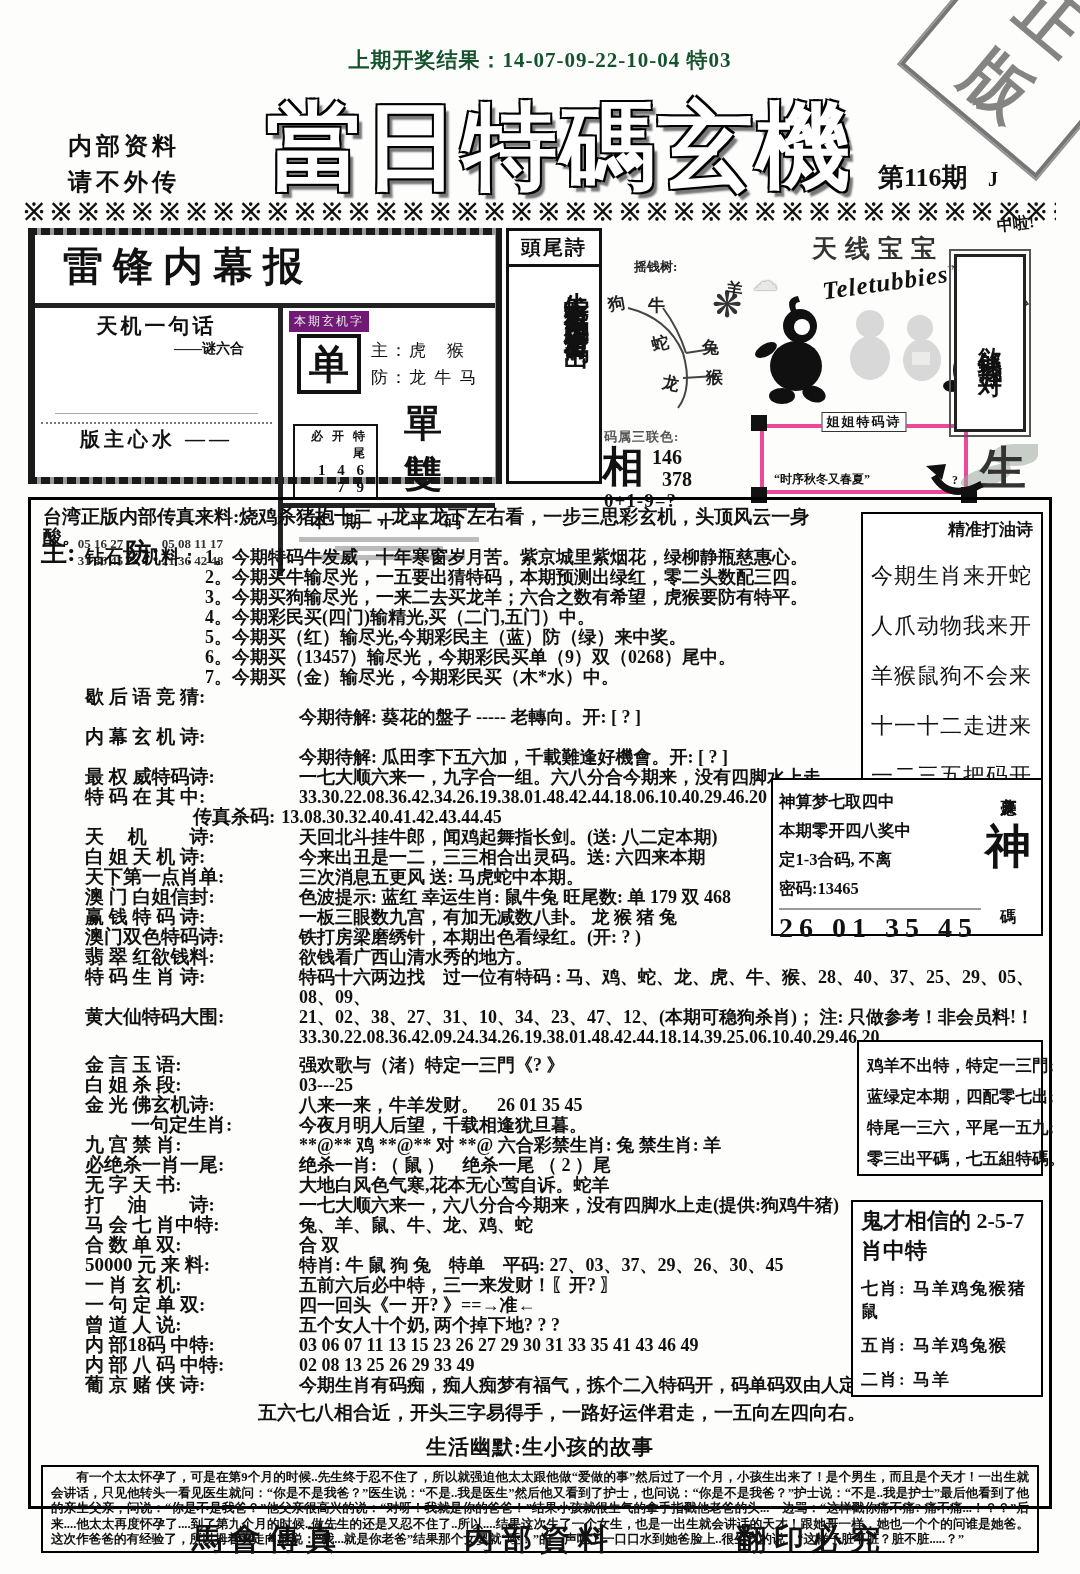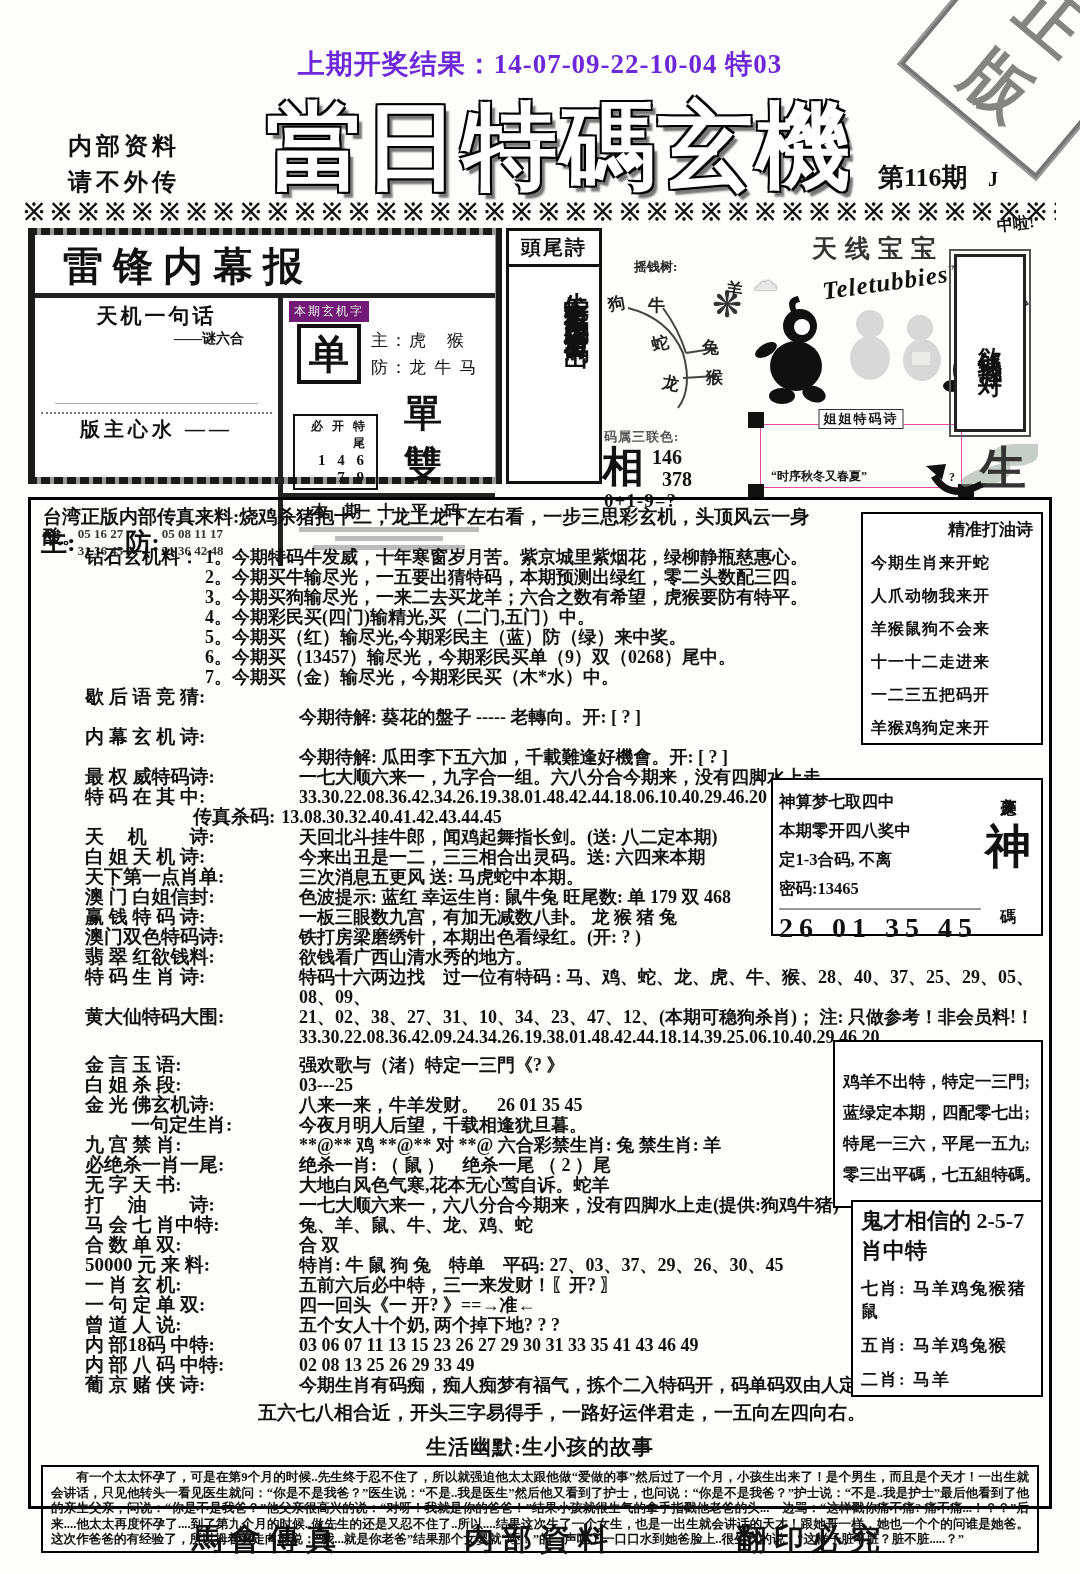--- a/index.html
+++ b/index.html
@@ -1,37 +1,37 @@
 <!DOCTYPE html>
 <html lang="zh"><head>
 <meta charset="utf-8">
 <style>
   html,body{margin:0;padding:0;background:#888;}
   .page{position:relative;width:1080px;height:1574px;background:#fdfdfc;margin:0 auto;
         font-family:"Liberation Serif","DejaVu Serif",serif;color:#111;overflow:hidden;}
   
   .result-line{position:absolute;top:46px;left:0;width:100%;text-align:center;
-               color:#6d28d9;font-size:27px;font-weight:700;letter-spacing:1px;}
+               color:#14532d;font-size:21px;font-weight:700;letter-spacing:1px;}
   .confidential{position:absolute;top:128px;left:68px;font-size:24px;font-weight:700;line-height:1.5;letter-spacing:4px;}
   .main-title{position:absolute;top:84px;left:240px;width:640px;text-align:center;
               font-size:95px;font-weight:900;letter-spacing:3px;color:#fff;white-space:nowrap;
               text-shadow:-2px -2px 0 #000,2px -2px 0 #000,-2px 2px 0 #000,2px 2px 0 #000,5px 6px 2px #777;}
   .issue{position:absolute;top:160px;left:878px;font-size:26px;font-weight:700;}
   .issue small{font-size:20px;font-weight:700;margin-left:14px;}
   .stamp{position:absolute;top:-36px;right:-34px;width:170px;height:170px;border:4px solid #555;outline:2px solid #777;
          transform:rotate(40deg);display:flex;flex-direction:column;align-items:center;justify-content:space-around;
          opacity:.8;background:rgba(255,255,255,.2);}
   .stamp span{font-size:66px;font-weight:900;color:#666;line-height:1;}
   .divider{position:absolute;top:194px;left:24px;width:1032px;overflow:hidden;white-space:nowrap;
            font-size:24px;font-weight:700;letter-spacing:7px;}
   
   .topsec{position:absolute;top:228px;left:28px;width:1024px;height:268px;display:flex;}
   .leifeng{width:474px;height:256px;background:repeating-linear-gradient(90deg,#1a1a1a 0 9px,#9a9a9a 9px 13px);
            padding:7px;box-sizing:border-box;flex-shrink:0;}
-  .leifeng .inner{background:#fff;width:100%;height:100%;display:flex;flex-direction:column;}
+  .leifeng .inner{background:#fff;width:100%;height:100%;display:flex;flex-direction:column;gap:10px;}
   .lf-title{font-size:40px;font-weight:900;padding:4px 0 2px 28px;letter-spacing:10px;height:58px;box-sizing:border-box;}
   .lf-bottom{flex:1;display:flex;border-top:5px solid #222;}
   .lf-left{width:248px;border-right:5px solid #222;box-sizing:border-box;position:relative;padding:4px 8px;}
   .tianji-t{text-align:center;font-size:21px;font-weight:900;letter-spacing:3px;}
   .tianji-s{text-align:right;font-size:14px;font-weight:700;padding-right:26px;}
   .squiggle{position:absolute;left:6px;right:6px;top:108px;border-bottom:2px dotted #777;height:6px;}
   .squiggle2{position:absolute;left:20px;right:20px;top:100px;height:5px;border-bottom:1px solid #aaa;}
   .banzhu{position:absolute;top:118px;left:0;right:0;text-align:center;font-size:20px;font-weight:900;letter-spacing:4px;}
   .zhufang{position:absolute;bottom:6px;left:4px;right:2px;display:flex;align-items:center;font-weight:700;}
   .zf-big{font-size:26px;font-weight:900;margin:0 2px;}
@@ -69,21 +69,21 @@
   .xiang .ch{font-size:42px;font-weight:900;line-height:1;}
   .xiang .nums{font-size:20px;font-weight:900;line-height:1.1;margin-left:8px;}
   .xiang .nums div:last-child{margin-left:10px;}
   .equation{position:absolute;left:2px;top:262px;font-size:19px;font-weight:900;letter-spacing:1px;}
   .tele{position:absolute;left:150px;top:0;width:300px;height:190px;}
   .tele-arc{position:absolute;left:60px;top:4px;font-size:25px;font-weight:900;color:#333;letter-spacing:8px;}
   .tele-logo{position:absolute;left:70px;top:40px;font-size:25px;font-weight:900;font-style:italic;
              transform:rotate(-8deg);letter-spacing:1px;}
   .tele-logo sup{font-size:10px;}
   .cloud{position:absolute;color:#e8e8e8;text-shadow:0 0 2px #555;font-size:26px;}
-  .frame{position:absolute;left:158px;top:196px;width:200px;height:62px;border:1px solid #ec4899;}
+  .frame{position:absolute;left:158px;top:196px;width:200px;height:62px;border:4px solid #ec4899;}
   .frame i{position:absolute;width:16px;height:16px;background:#111;}
   .frame .c1{left:-13px;top:-13px;} .frame .c2{right:-13px;top:-13px;}
   .frame .c3{left:-13px;bottom:-13px;} .frame .c4{right:-13px;bottom:-13px;}
   .frame-label{position:absolute;top:-16px;left:50%;transform:translateX(-50%);background:#fff;
                font-size:13px;font-weight:900;padding:0 4px;white-space:nowrap;letter-spacing:2px;border:1px solid #333;}
   .frame-quote{position:absolute;bottom:2px;left:10px;font-size:12px;font-weight:700;}
   .frame-mark{position:absolute;bottom:2px;right:6px;font-size:12px;font-weight:700;}
   
   .rightcol{position:absolute;right:0;top:0;width:138px;height:268px;}
   .zhongla{position:absolute;right:18px;top:-14px;font-size:16px;font-weight:900;transform:rotate(-6deg);}
@@ -110,29 +110,29 @@
   .pr1{margin-right:206px;} .pr2{margin-right:292px;}
   .gap-top{margin-top:8px;}
   .humor-title{text-align:center;font-size:21px;font-weight:900;margin-top:10px;letter-spacing:1px;}
   .humor-box{border:2px solid #000;margin-top:4px;padding:3px 8px;font-size:12.6px;font-weight:600;
              line-height:15.5px;text-align:justify;}
   .humor-box p{margin:0;text-indent:2em;}
   
   .sidebox{position:absolute;border:2px solid #000;background:#fff;box-sizing:border-box;}
   .bx-dayou{right:6px;top:12px;width:182px;padding:4px 8px;}
   .bx-dayou .bt{text-align:right;font-size:17px;font-weight:900;}
-  .bx-dayou div.ln{font-size:16px;font-weight:700;margin-top:12px;letter-spacing:1px;}
+  .bx-dayou div.ln{font-size:22px;font-weight:400;margin-top:20px;letter-spacing:1px;}
   .bx-shensuan{right:6px;top:278px;width:272px;height:158px;padding:4px 6px;display:flex;}
   .bx-shensuan .sleft{flex:1;}
   .bx-shensuan .sleft div.ln{font-size:16.5px;font-weight:900;margin-top:7px;white-space:nowrap;}
   .bx-shensuan .snums{font-size:28px;font-weight:900;letter-spacing:6px;border-top:2px solid #999;margin-top:8px;padding-top:2px;}
   .bx-shensuan .sright{width:54px;display:flex;flex-direction:column;align-items:center;justify-content:space-between;padding:2px 0;}
   .bx-shensuan .sright .sm{font-size:16px;font-weight:900;}
   .bx-shensuan .sright .bg{font-size:46px;font-weight:900;line-height:1;}
-  .bx-jiyang{right:6px;top:540px;width:210px;padding:20px 8px;}
+  .bx-jiyang{right:6px;top:540px;width:186px;padding:4px 8px;}
   .bx-jiyang div.ln{font-size:16.5px;font-weight:900;margin-top:9px;white-space:nowrap;}
   .bx-guicai{right:6px;top:700px;width:192px;padding:4px 8px;}
   .bx-guicai .bt{font-size:22px;font-weight:900;}
   .bx-guicai div.ln{font-size:17px;font-weight:900;margin-top:11px;letter-spacing:2px;}
   
   .footer{position:absolute;bottom:14px;left:0;width:100%;display:flex;justify-content:center;gap:120px;
           font-size:30px;font-weight:900;letter-spacing:8px;}
 </style>
 </head>
 <body>

